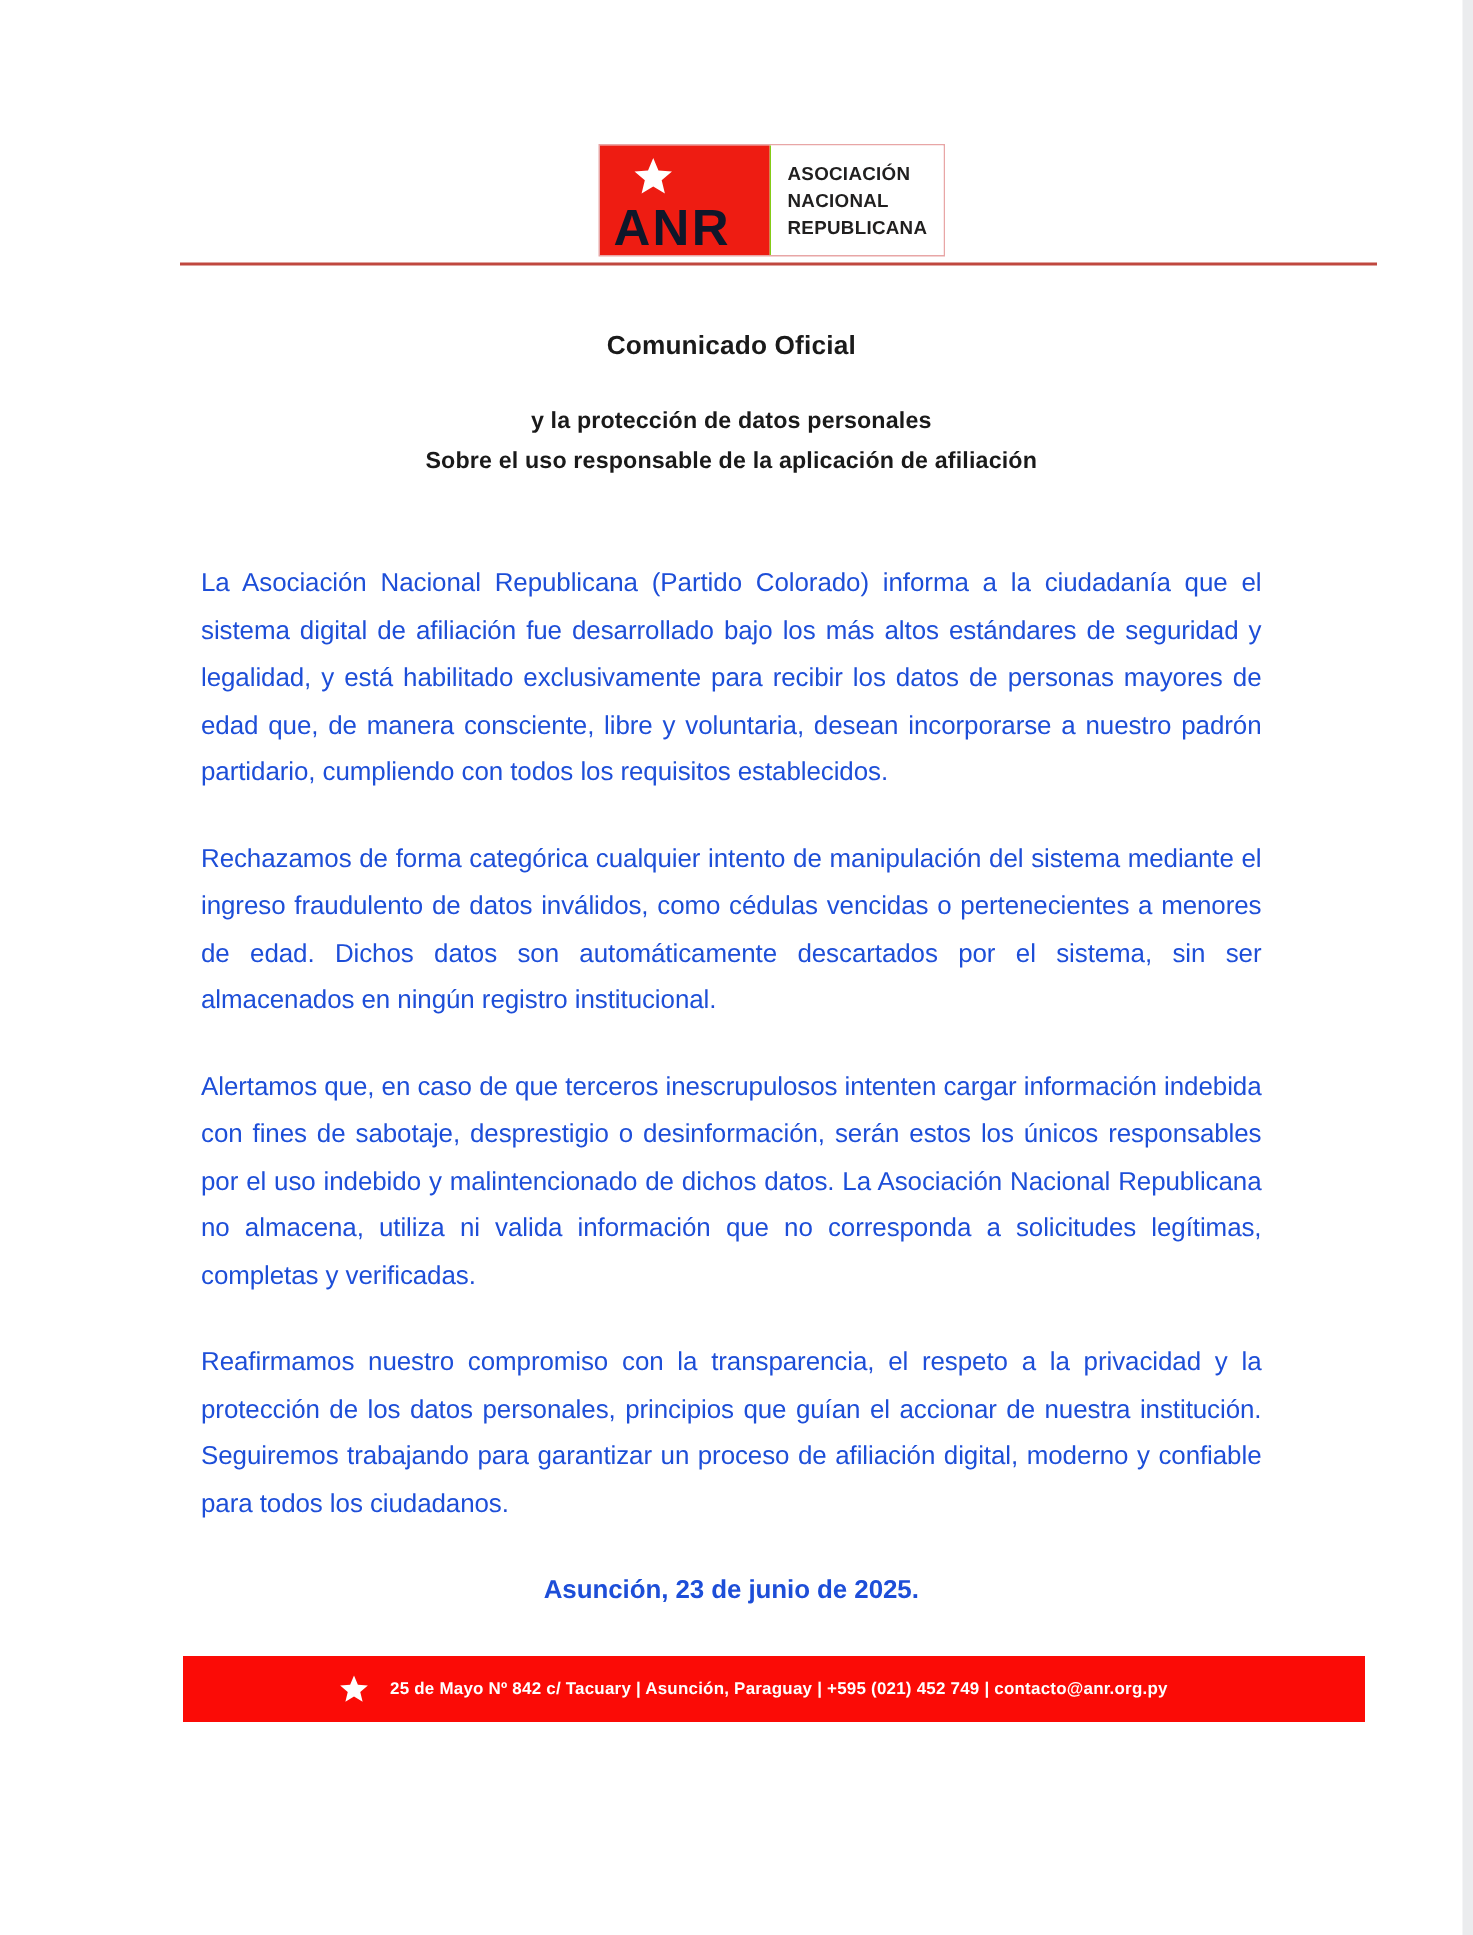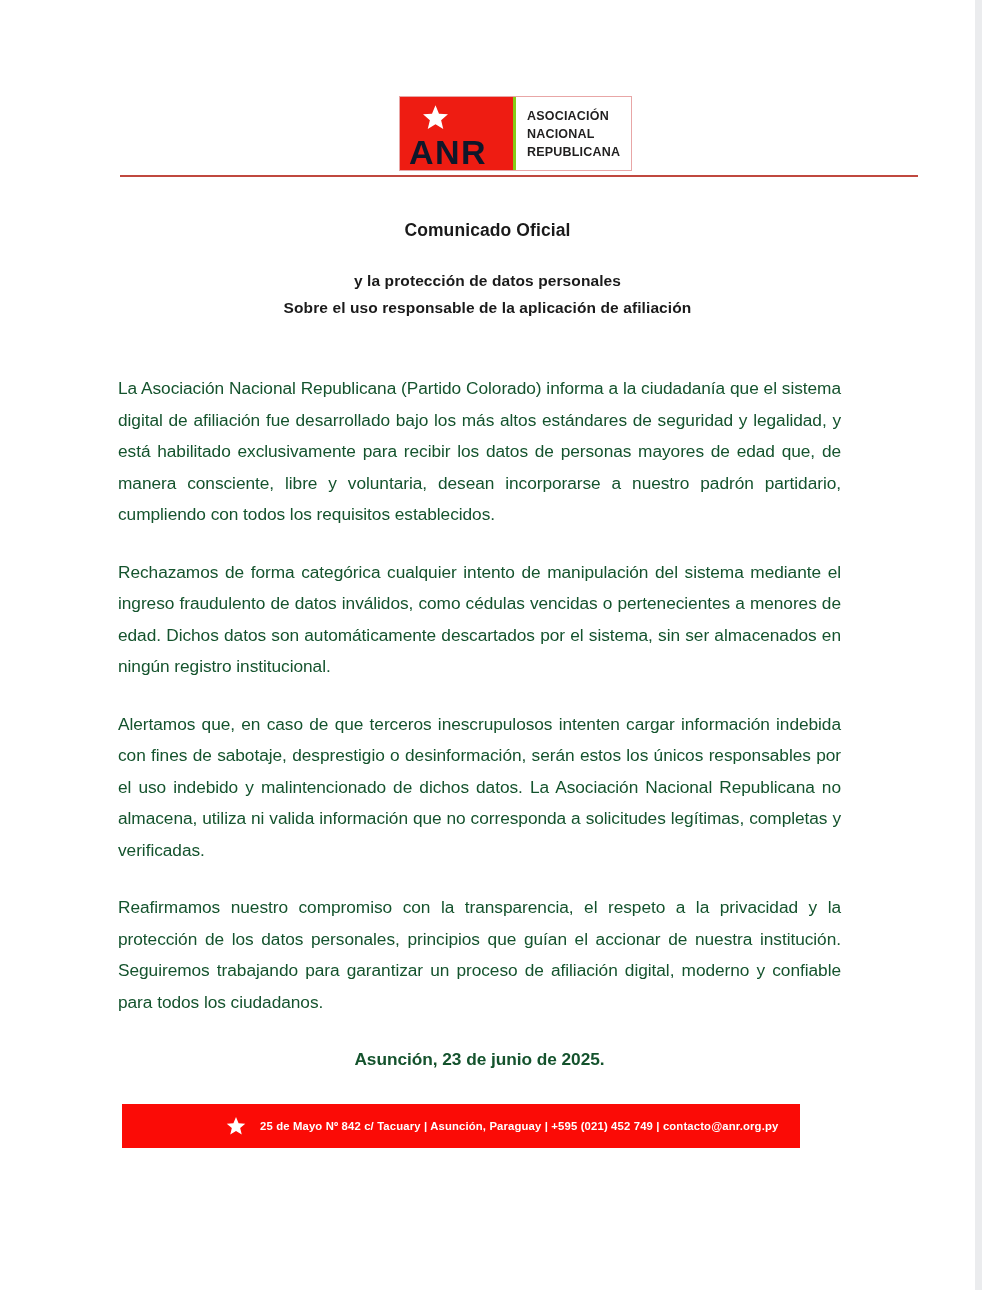--- a/index.html
+++ b/index.html
@@ -79,21 +79,21 @@
     letter-spacing: 1.5px;
     line-height: 34px;
   }
 
   .logo-words {
     background: #ffffff;
     padding: 9px 11px 9px 11px;
     display: flex;
     flex-direction: column;
     justify-content: center;
-    border-left: 3px solid #84cc16;
+    border-left: 1px solid #84cc16;
     box-sizing: border-box;
   }
 
   .logo-words span {
     display: block;
     color: #201f1f;
     font-family: "Liberation Sans", sans-serif;
     font-weight: bold;
     font-size: 12.5px;
     line-height: 18px;
@@ -145,45 +145,45 @@
 
   
   .body-copy {
     position: absolute;
     left: 118px;
     top: 373px;
     width: 723px;
   }
 
   .body-copy p {
-    margin: 0 0 26px 0;
+    margin: 0 0 26px 16px;
     font-family: "Liberation Sans", sans-serif;
     font-size: 17.3px;
     line-height: 31.5px;
-    color: #14532d;
+    color: #1d4ed8;
     text-align: justify;
     text-justify: inter-word;
     letter-spacing: -0.05px;
   }
 
   .body-copy p.no-justify {
     text-align: center;
     font-weight: bold;
   }
 
   .body-copy p:last-child {
     margin-bottom: 0;
   }
 
   
   .footer-bar {
     position: absolute;
     left: 122px;
     top: 1104px;
-    width: 678px;
+    width: 788px;
     height: 44px;
     background: #fb0b06;
     display: flex;
     align-items: center;
     box-sizing: border-box;
   }
 
   .footer-star {
     width: 20px;
     height: 20px;

